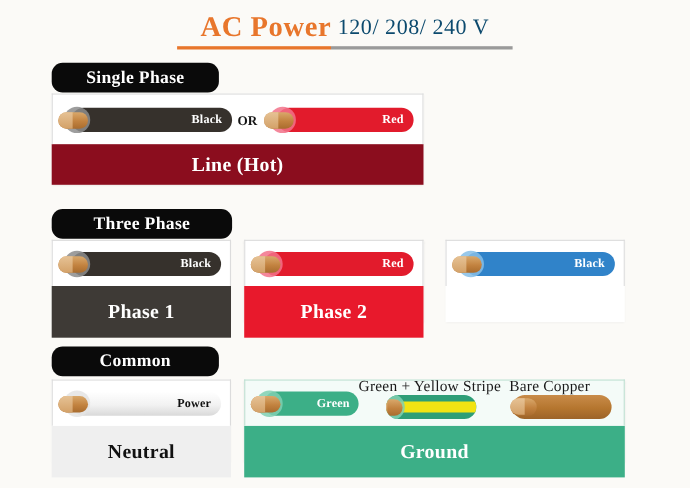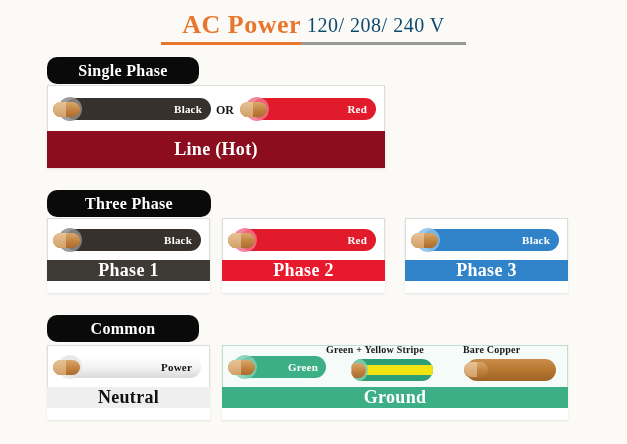--- a/index.html
+++ b/index.html
@@ -81,21 +81,21 @@
   .card-wires {
     position: relative;
     background: #FFFFFF;
     width: 100%;
     height: 42px;
     border: 1px solid #DCDCDC;
     border-bottom: none;
   }
   .card-bar {
     width: 100%;
-    height: 21px;
+    height: 47px;
     display: flex;
     align-items: center;
     justify-content: center;
     font-weight: bold;
     font-size: 18px;
     letter-spacing: 0.3px;
   }
 
   
   .wire {
@@ -147,22 +147,22 @@
     left: 0; right: 0;
     top: 6px;
     height: 10px;
     background: #F2E313;
     z-index: 1;
   }
 
   
   .tag-above {
     position: absolute;
-    font-weight: bold;
-    font-size: 10px;
+    font-weight: normal;
+    font-size: 14px;
     color: #1A1A1A;
     white-space: nowrap;
     letter-spacing: 0.2px;
   }
 
   .or-text {
     position: absolute;
     font-weight: bold;
     font-size: 12px;
     color: #151515;
@@ -239,23 +239,20 @@
   </div>
 
   <div class="card" style="left:405px; top:218px; width:163px; height:75px;">
     <div class="card-wires">
       <div class="wire" style="left:17px; top:10px; width:136px; background:#3083C9; color:#FFFFFF;">
         <span class="ferrule" style="background:#86BEE6;"></span>
         <span class="tip"></span>
         <span class="wire-label">Black</span>
       </div>
     </div>
-    <div class="card-bar" style="background:#3083C9; color:#FFFFFF;">
-      <span>Phase 3</span>
-    </div>
   </div>
 
   <div class="hdr" style="left:47px; top:315px; width:152px; height:27px;">
     <span>Common</span>
   </div>
 
   <div class="card" style="left:47px; top:345px; width:163px; height:75px;">
     <div class="card-wires">
       <div class="wire" style="left:17px; top:10px; width:136px; background:linear-gradient(to bottom,#FFFFFF 0%,#F2F2F2 55%,#D9D9D9 100%); color:#111111;">
         <span class="ferrule" style="background:#E4E4E4;"></span>

